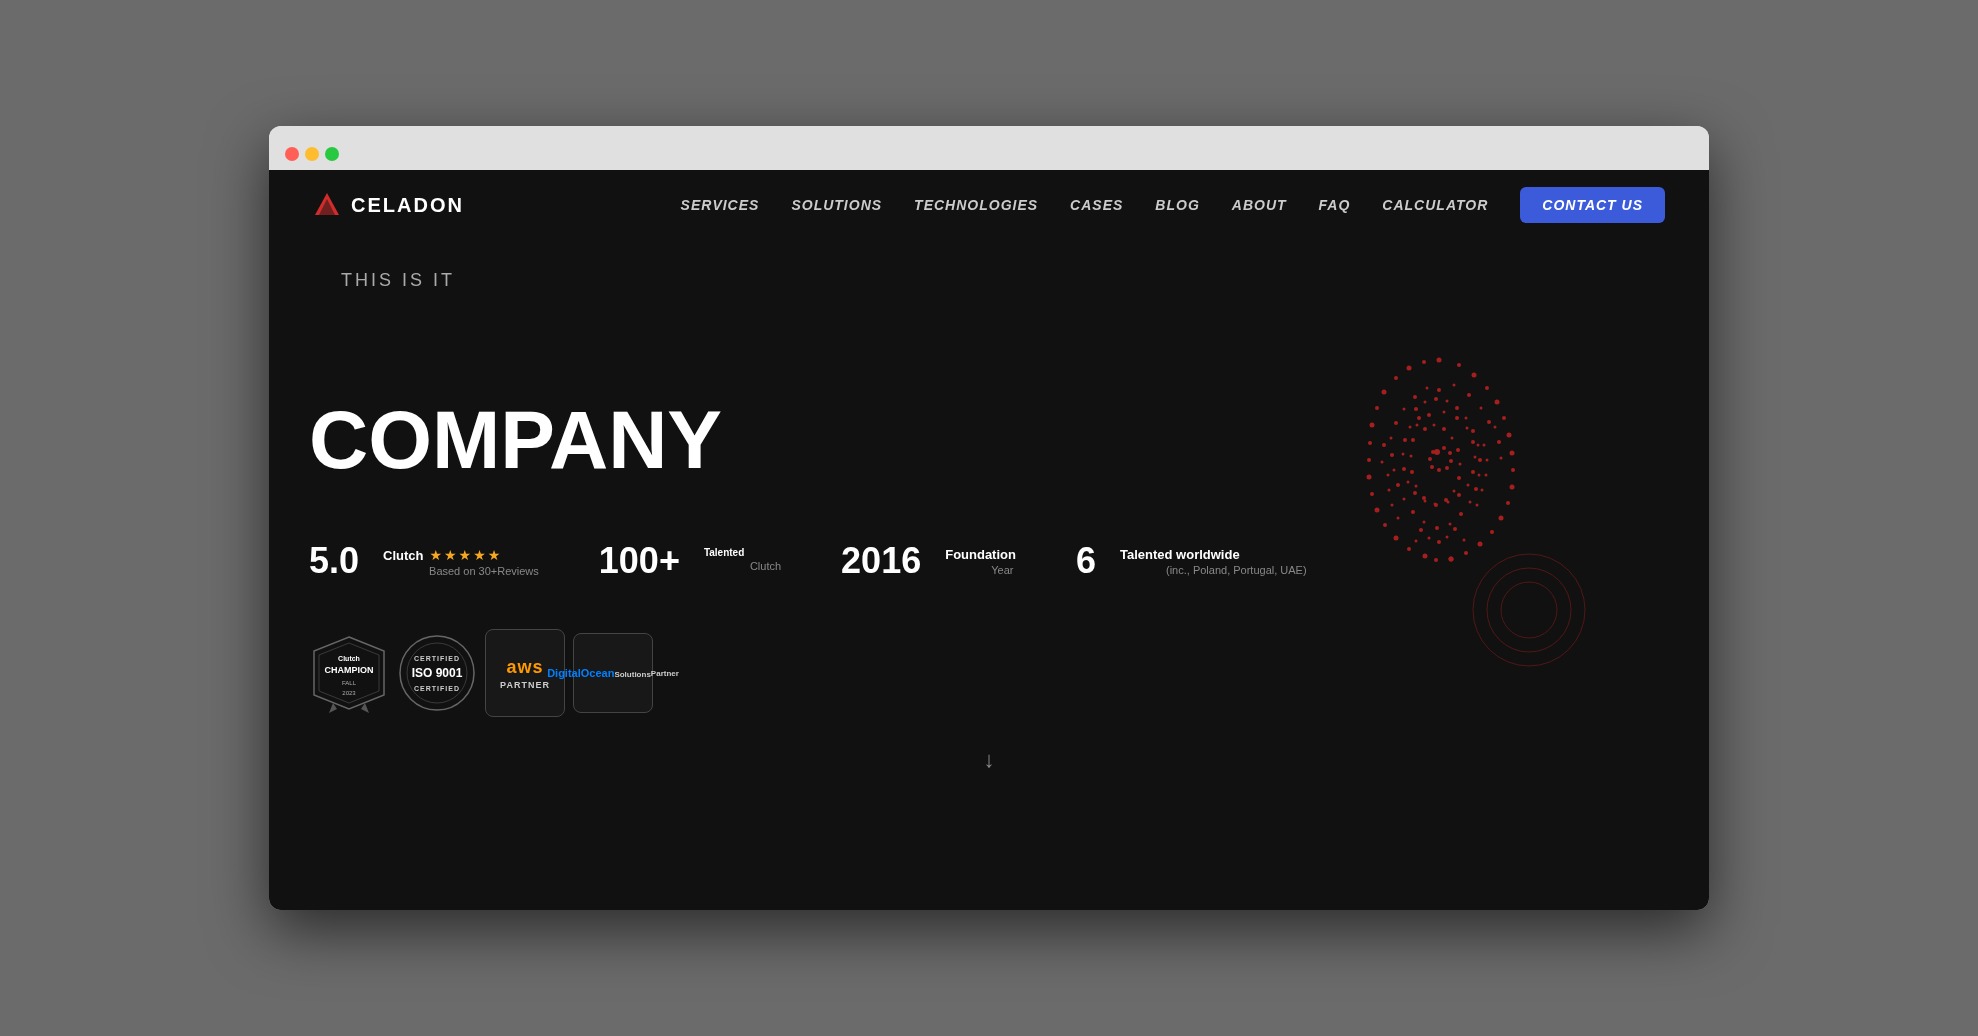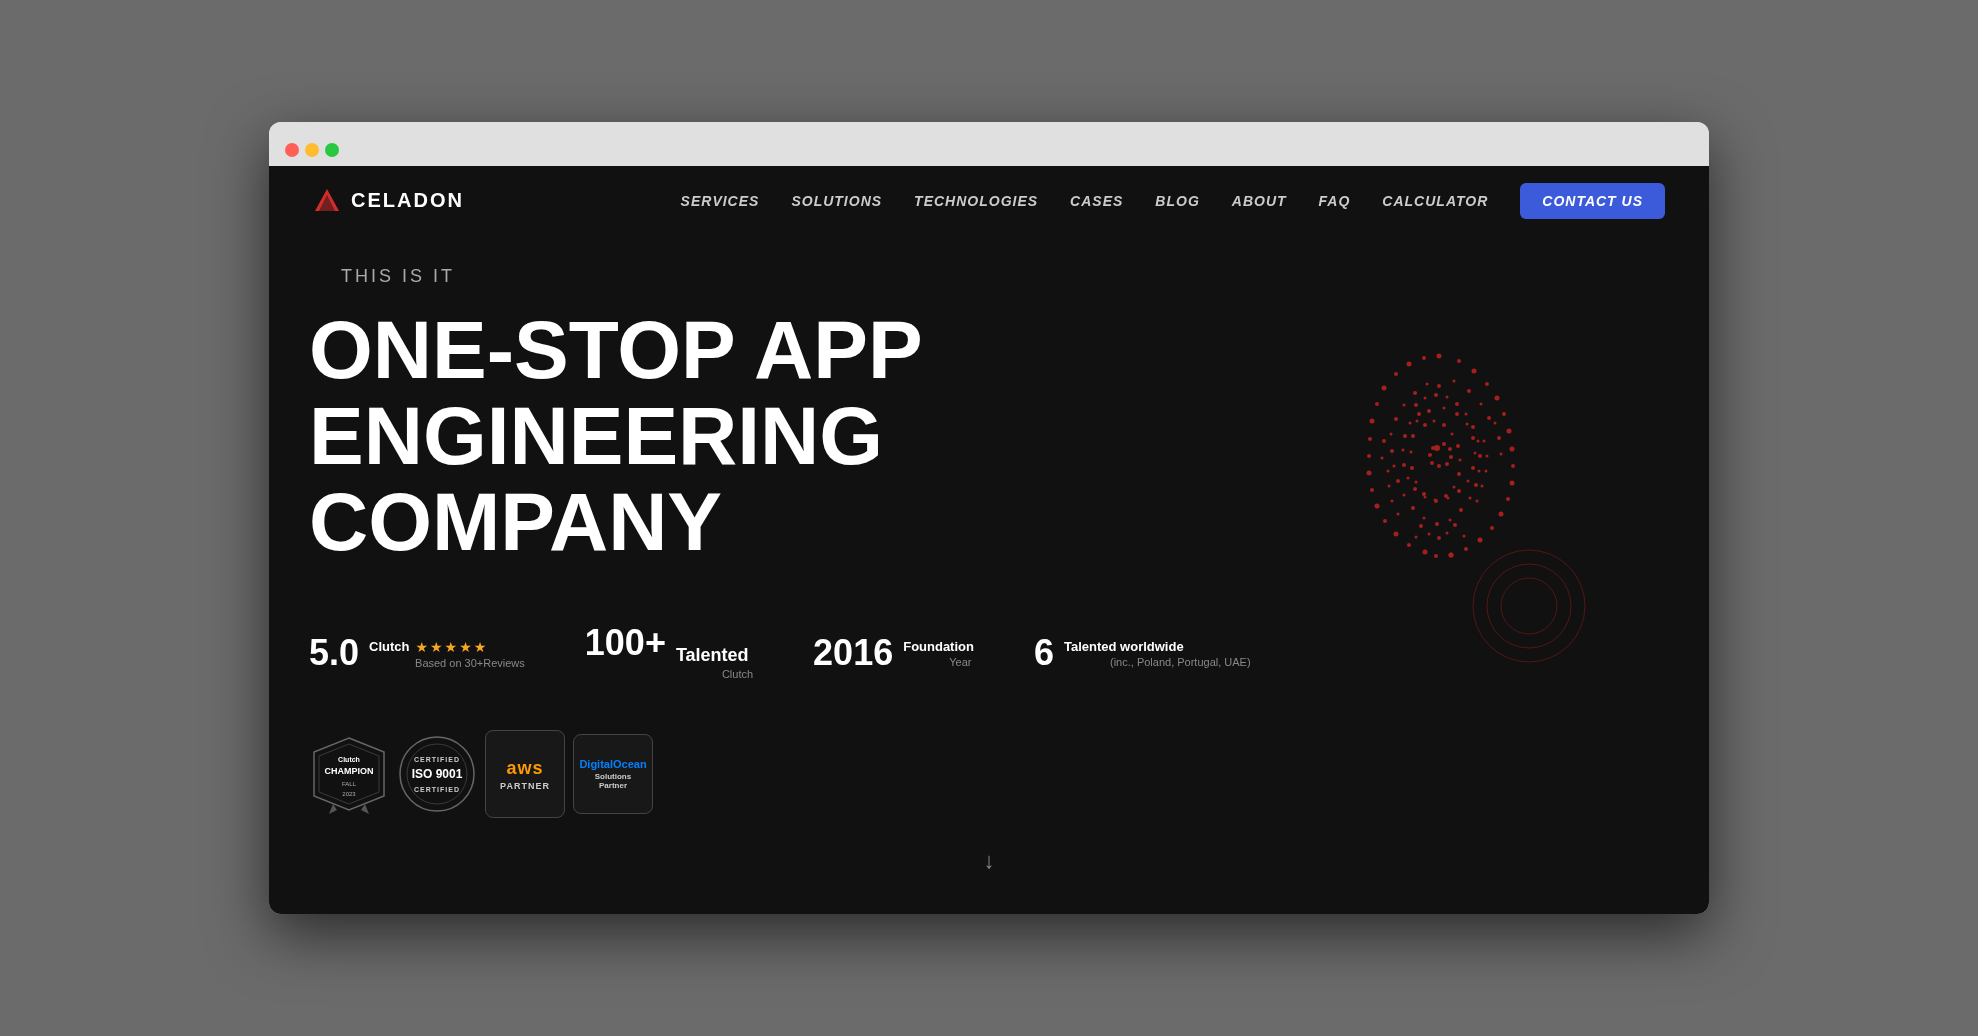--- a/index.html
+++ b/index.html
@@ -159,21 +159,21 @@
       align-items: center;
       gap: 60px;
       margin-top: 60px;
       position: relative;
       z-index: 2;
     }
 
     .stat-item {
       display: flex;
       align-items: flex-start;
-      gap: 10px;
+      gap: 24px;
     }
 
     .stat-number {
       color: #ffffff;
       font-size: 36px;
       font-weight: 900;
       line-height: 1;
     }
 
     .stat-info {
@@ -272,21 +272,21 @@
         </li>
         <li>
           <a href="#" class="nav-cta">CONTACT US</a>
         </li>
       </ul>
     </nav>
 
     <div class="hero">
       <div class="hero-subtitle">THIS IS IT</div>
       <div class="hero-title">
-        <span>ONE-STOP APP ENGINEERING</span><br>
+        <br>
         <span>COMPANY</span>
       </div>
 
       <div class="sphere-container">
         <svg class="sphere-svg" viewBox="0 0 420 420" xmlns="http://www.w3.org/2000/svg">
           <defs>
             <radialGradient id="sphereGrad" cx="50%" cy="45%" r="50%">
               <stop offset="0%" stop-color="#cc2222" stop-opacity="0.9"></stop>
               <stop offset="60%" stop-color="#aa1111" stop-opacity="0.5"></stop>
               <stop offset="100%" stop-color="#550000" stop-opacity="0.1"></stop>
@@ -454,21 +454,21 @@
               <span style="color:#fff;font-size:13px;font-weight:700;">Clutch</span>
               <span class="stars">★★★★★</span>
             </div>
             <span class="stat-label-bottom">Based on 30+Reviews</span>
           </div>
         </div>
 
         <div class="stat-item">
           <span class="stat-number">100+</span>
           <div class="stat-info">
-            <span style="color:#fff;font-size:18px;font-weight:700;margin-top:16px;">Talented</span>
+            <span style="color:#fff;font-size:10px;font-weight:700;">Talented</span>
             <span class="stat-label-bottom">Clutch</span>
           </div>
         </div>
 
         <div class="stat-item">
           <span class="stat-number">2016</span>
           <div class="stat-info">
             <span style="color:#fff;font-size:13px;font-weight:700;">Foundation</span>
             <span class="stat-label-bottom">Year</span>
           </div>
@@ -508,21 +508,21 @@
             <text x="40" y="44" text-anchor="middle" fill="#fff" font-size="12" font-weight="900">ISO 9001</text>
             <text x="40" y="58" text-anchor="middle" fill="#ccc" font-size="7" font-weight="700" letter-spacing="1">CERTIFIED</text>
           </svg>
         </div>
 
         <div style="width:80px;height:88px;border:1.5px solid #444;border-radius:8px;display:flex;flex-direction:column;align-items:center;justify-content:center;background:rgba(255,255,255,0.03);">
           <div style="color:#f90;font-size:18px;font-weight:900;letter-spacing:1px;">aws</div>
           <div style="color:#ccc;font-size:9px;font-weight:700;letter-spacing:1px;margin-top:2px;">PARTNER</div>
         </div>
 
-        <div style="width:80px;height:80px;border:1.5px solid #444;border-radius:8px;display:flex;flex-direction:column;align-items:center;justify-content:center;background:rgba(255,255,255,0.03);padding:4px;">
+        <div style="width:80px;height:80px;border:1.5px solid #444;border-radius:8px;display:flex;flex-direction:row;align-items:center;justify-content:center;background:rgba(255,255,255,0.03);padding:4px;">
           <div style="color:#0080ff;font-size:11px;font-weight:900;">DigitalOcean</div>
           <div style="color:#ccc;font-size:8px;font-weight:700;text-align:center;margin-top:2px;">Solutions</div>
           <div style="color:#ccc;font-size:8px;font-weight:700;">Partner</div>
         </div>
       </div>
 
       <div class="scroll-arrow" style="margin-top:30px;text-align:center;">
         <span style="color:#888;font-size:22px;">↓</span>
       </div>
 

